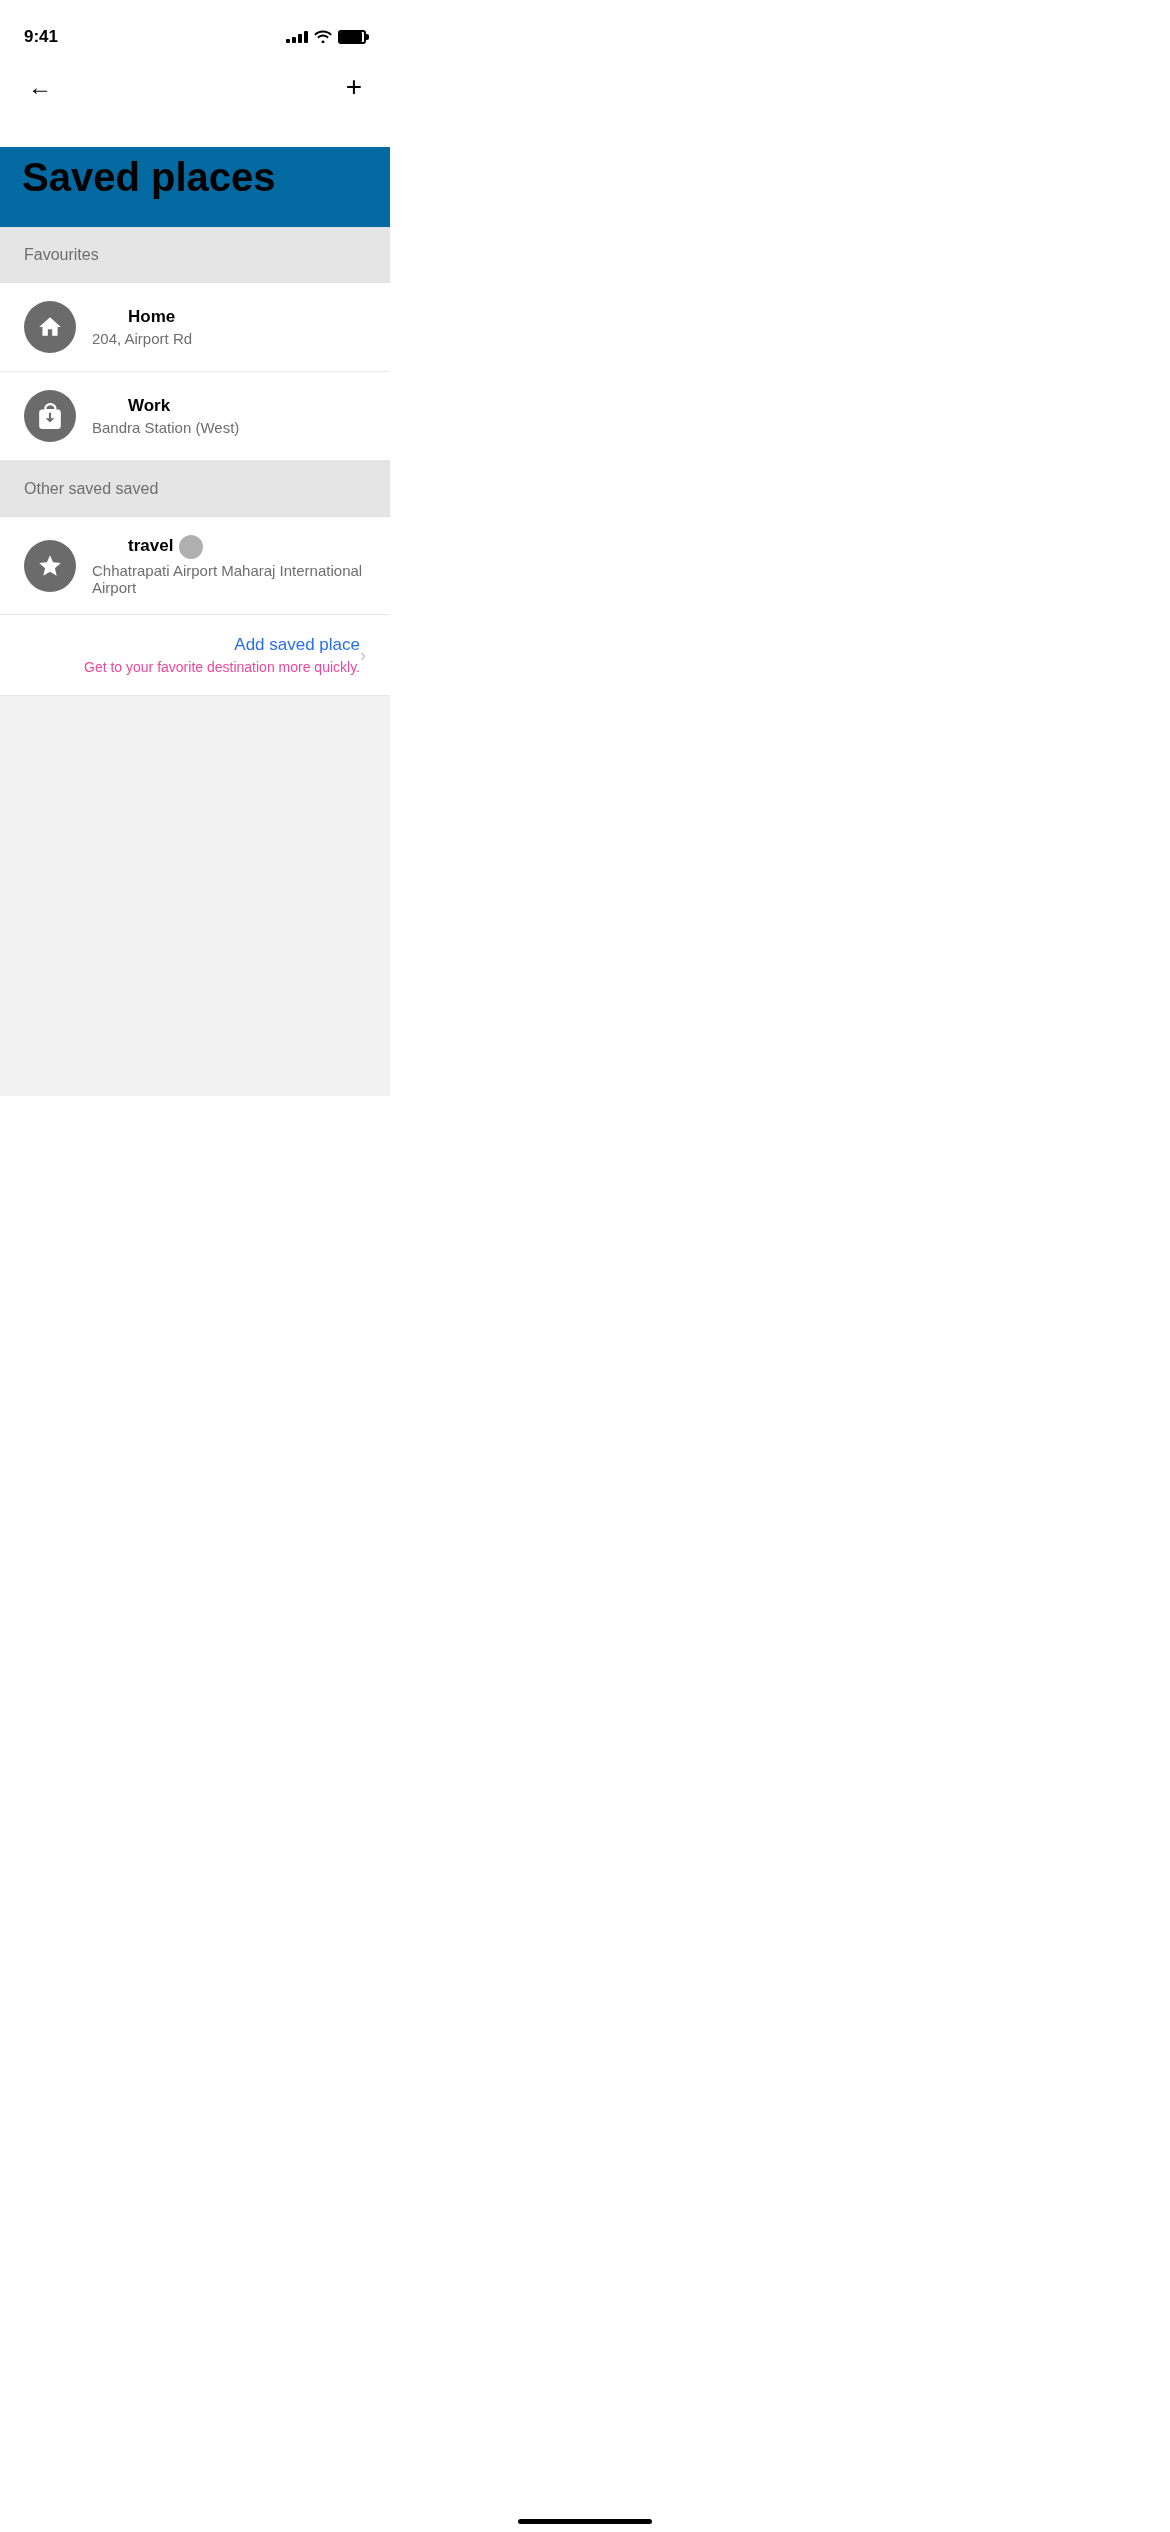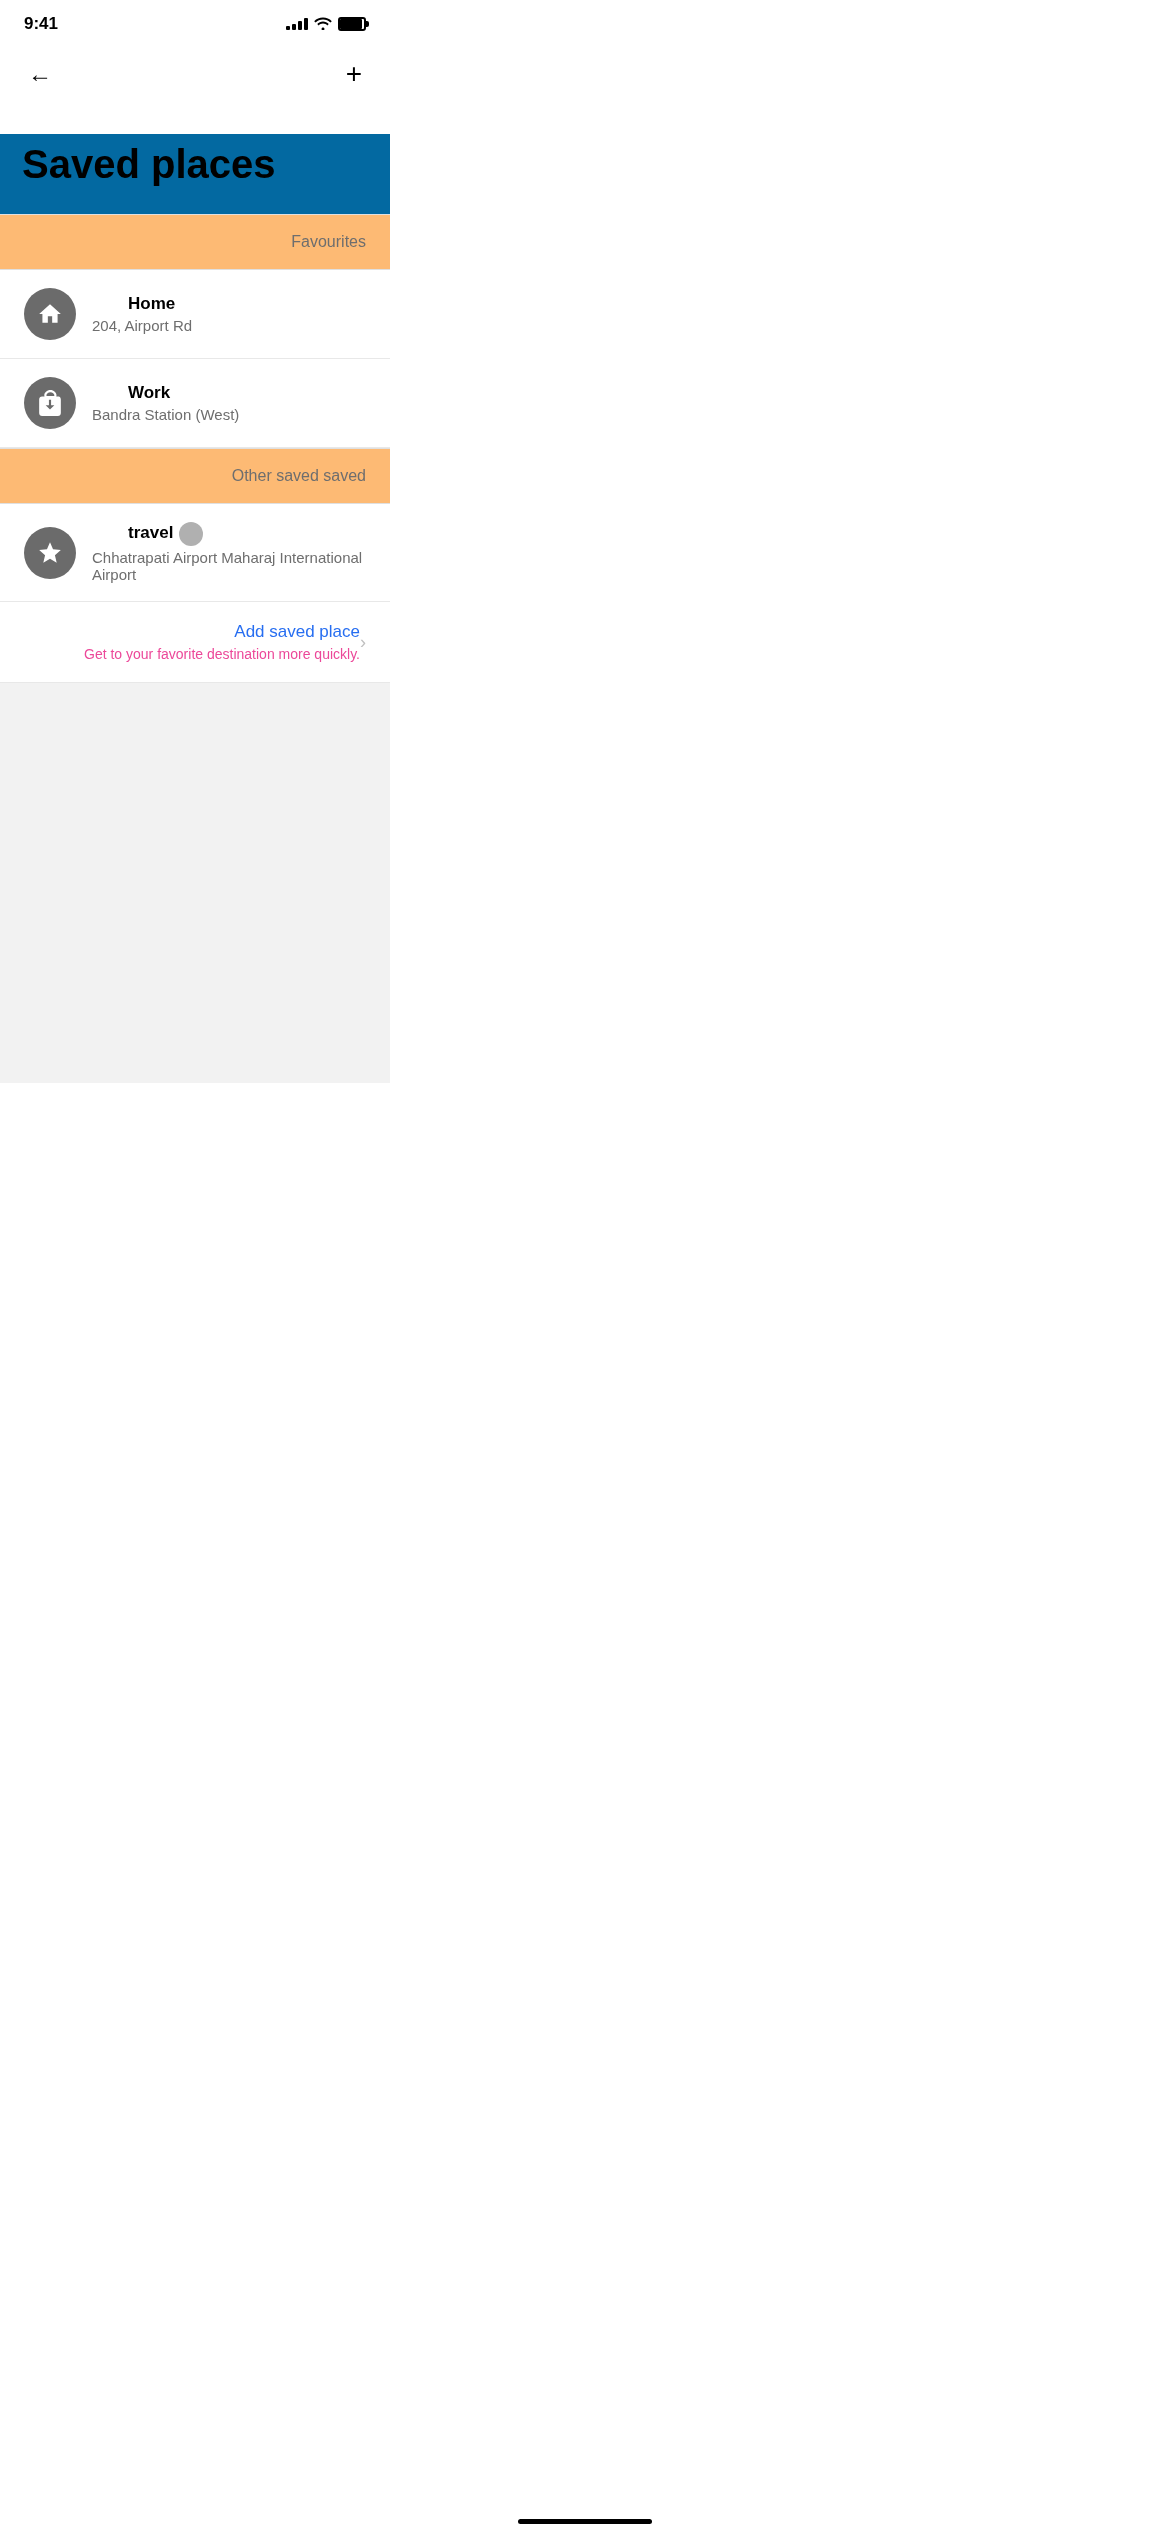--- a/index.html
+++ b/index.html
@@ -14,21 +14,21 @@
       background: #ffffff;
       width: 390px;
       min-height: 844px;
       overflow-x: hidden;
     }
 
     .status-bar {
       display: flex;
       justify-content: space-between;
       align-items: center;
-      padding: 14px 24px 8px;
+      padding: 27px 24px 8px;
       background: #ffffff;
     }
 
     .status-time {
       font-size: 17px;
       font-weight: 600;
       color: #000;
     }
 
     .status-icons {
@@ -117,25 +117,24 @@
     }
 
     .page-title h1 {
       font-size: 40px;
       font-weight: 800;
       color: #000;
       line-height: 1.1;
     }
 
     .section-header {
-      background: #fdba74;
+      background: #e5e5e5;
       padding: 18px 24px;
       border-top: 1px solid #e0e0e0;
       border-bottom: 1px solid #e0e0e0;
-      text-align: right;
     }
 
     .section-header-text {
       font-size: 16px;
       color: #6e6e6e;
     }
 
     .list-item {
       display: flex;
       align-items: center;

